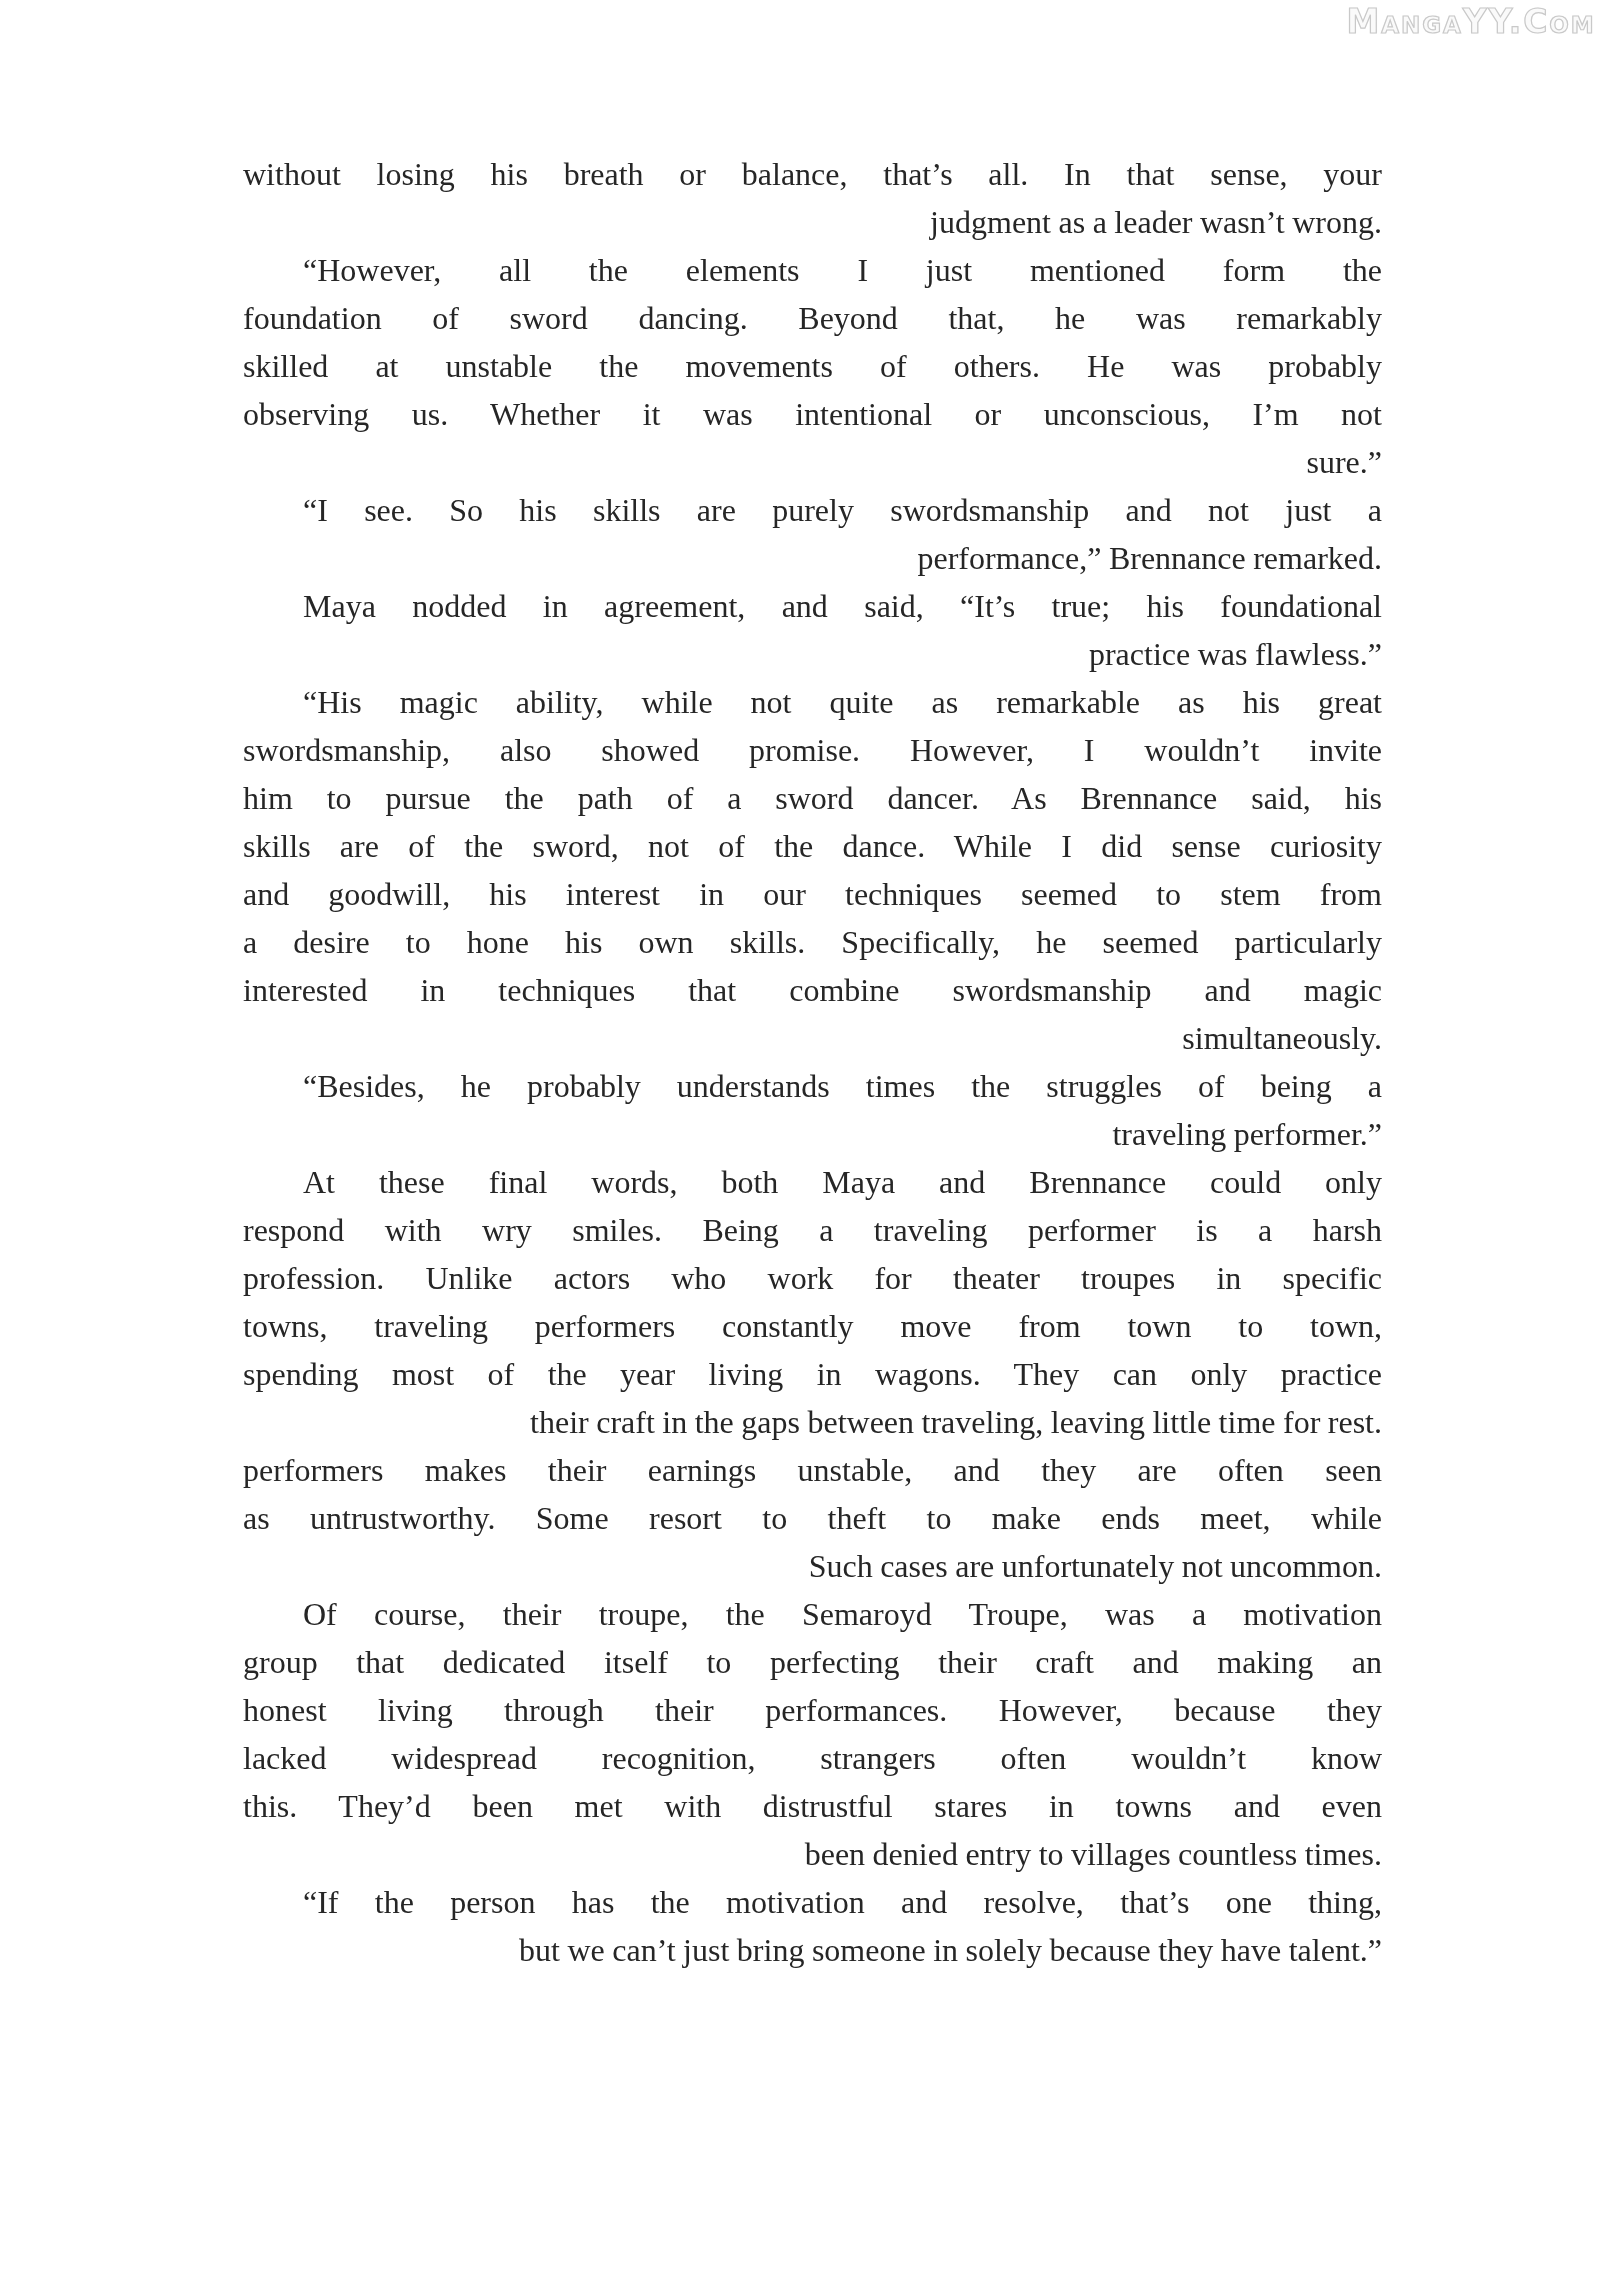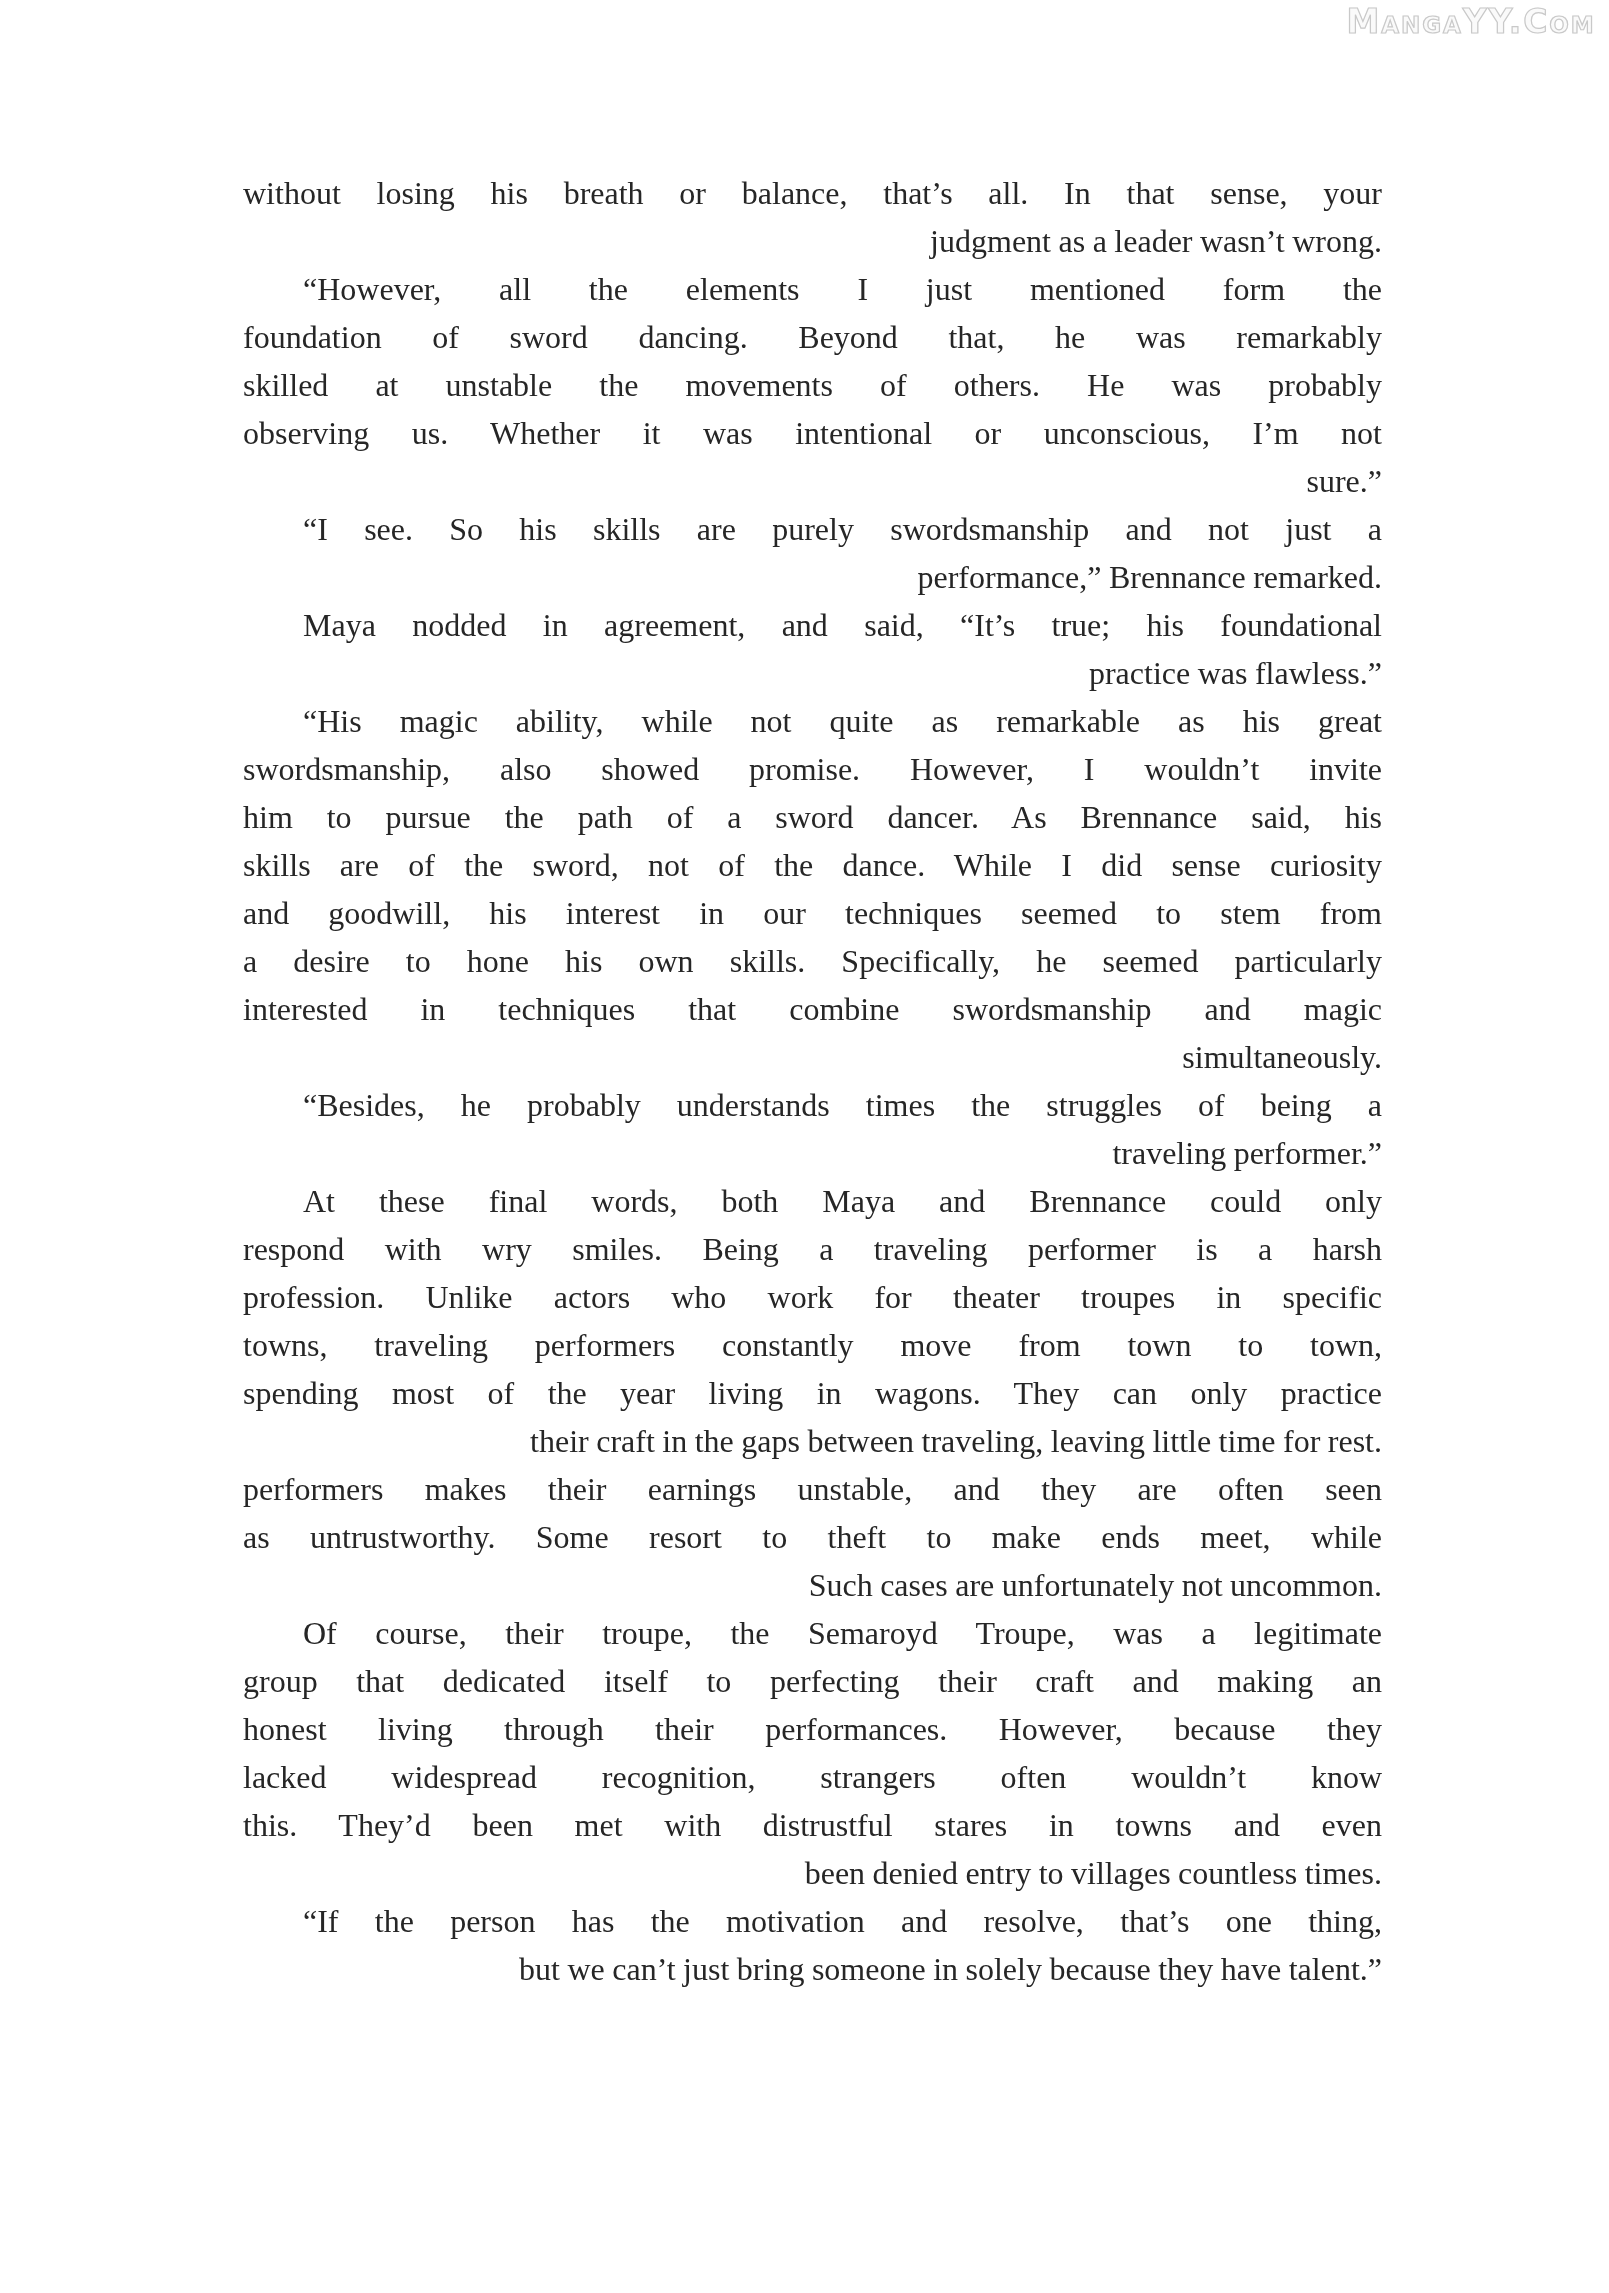--- a/index.html
+++ b/index.html
@@ -29,21 +29,20 @@
     user-select: none;
   }
   .text-block {
     position: absolute;
     left: 243px;
     top: 150px;
     width: 1139px;
     color: #262626;
     font-size: 32px;
     word-spacing: -0.5px;
-    margin-top: 19px;
   }
   .line {
     height: 48px;
     line-height: 48px;
     overflow: hidden;
     text-align: right;
   }
   .line.justify {
     text-align: justify;
     text-align-last: justify;
@@ -81,21 +80,21 @@
     <div class="line">traveling performer.”</div>
     <div class="line justify indent">At these final words, both Maya and Brennance could only</div>
     <div class="line justify">respond with wry smiles. Being a traveling performer is a harsh</div>
     <div class="line justify">profession. Unlike actors who work for theater troupes in specific</div>
     <div class="line justify">towns, traveling performers constantly move from town to town,</div>
     <div class="line justify">spending most of the year living in wagons. They can only practice</div>
     <div class="line">their craft in the gaps between traveling, leaving little time for rest.</div>
     <div class="line justify">performers makes their earnings unstable, and they are often seen</div>
     <div class="line justify">as untrustworthy. Some resort to theft to make ends meet, while</div>
     <div class="line">Such cases are unfortunately not uncommon.</div>
-    <div class="line justify indent">Of course, their troupe, the Semaroyd Troupe, was a legitimate</div>
+    <div class="line justify indent">Of course, their troupe, the Semaroyd Troupe, was a motivation</div>
     <div class="line justify">group that dedicated itself to perfecting their craft and making an</div>
     <div class="line justify">honest living through their performances. However, because they</div>
     <div class="line justify">lacked widespread recognition, strangers often wouldn’t know</div>
     <div class="line justify">this. They’d been met with distrustful stares in towns and even</div>
     <div class="line">been denied entry to villages countless times.</div>
     <div class="line justify indent">“If the person has the motivation and resolve, that’s one thing,</div>
     <div class="line">but we can’t just bring someone in solely because they have talent.”</div>
   </div>
 
 

